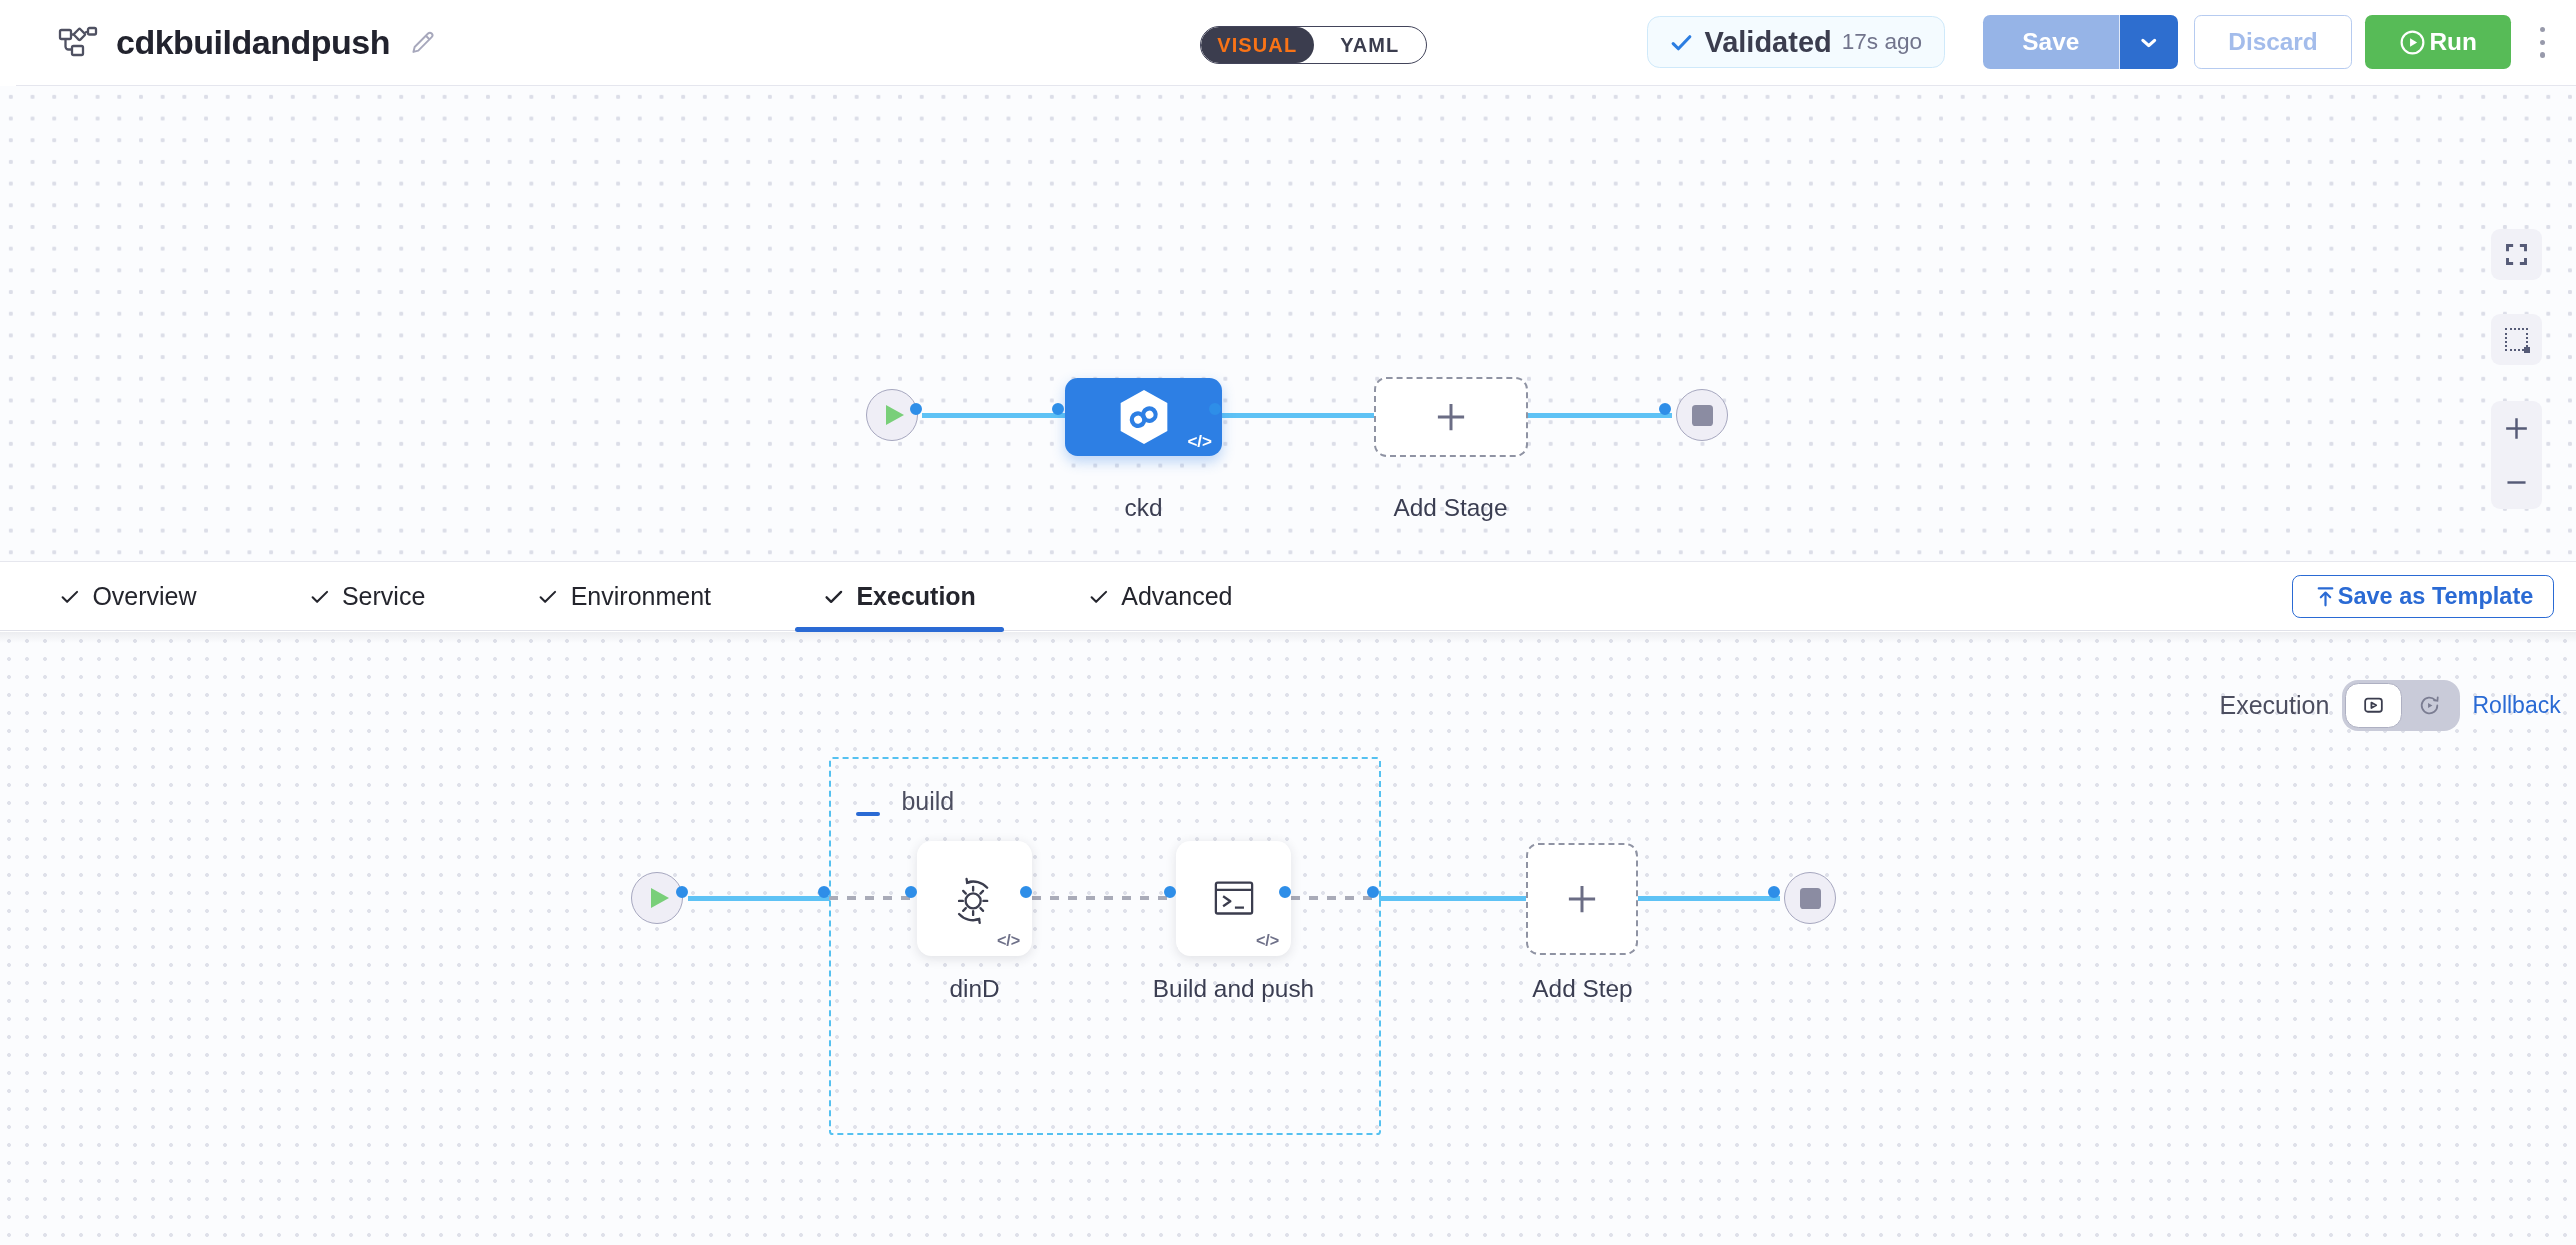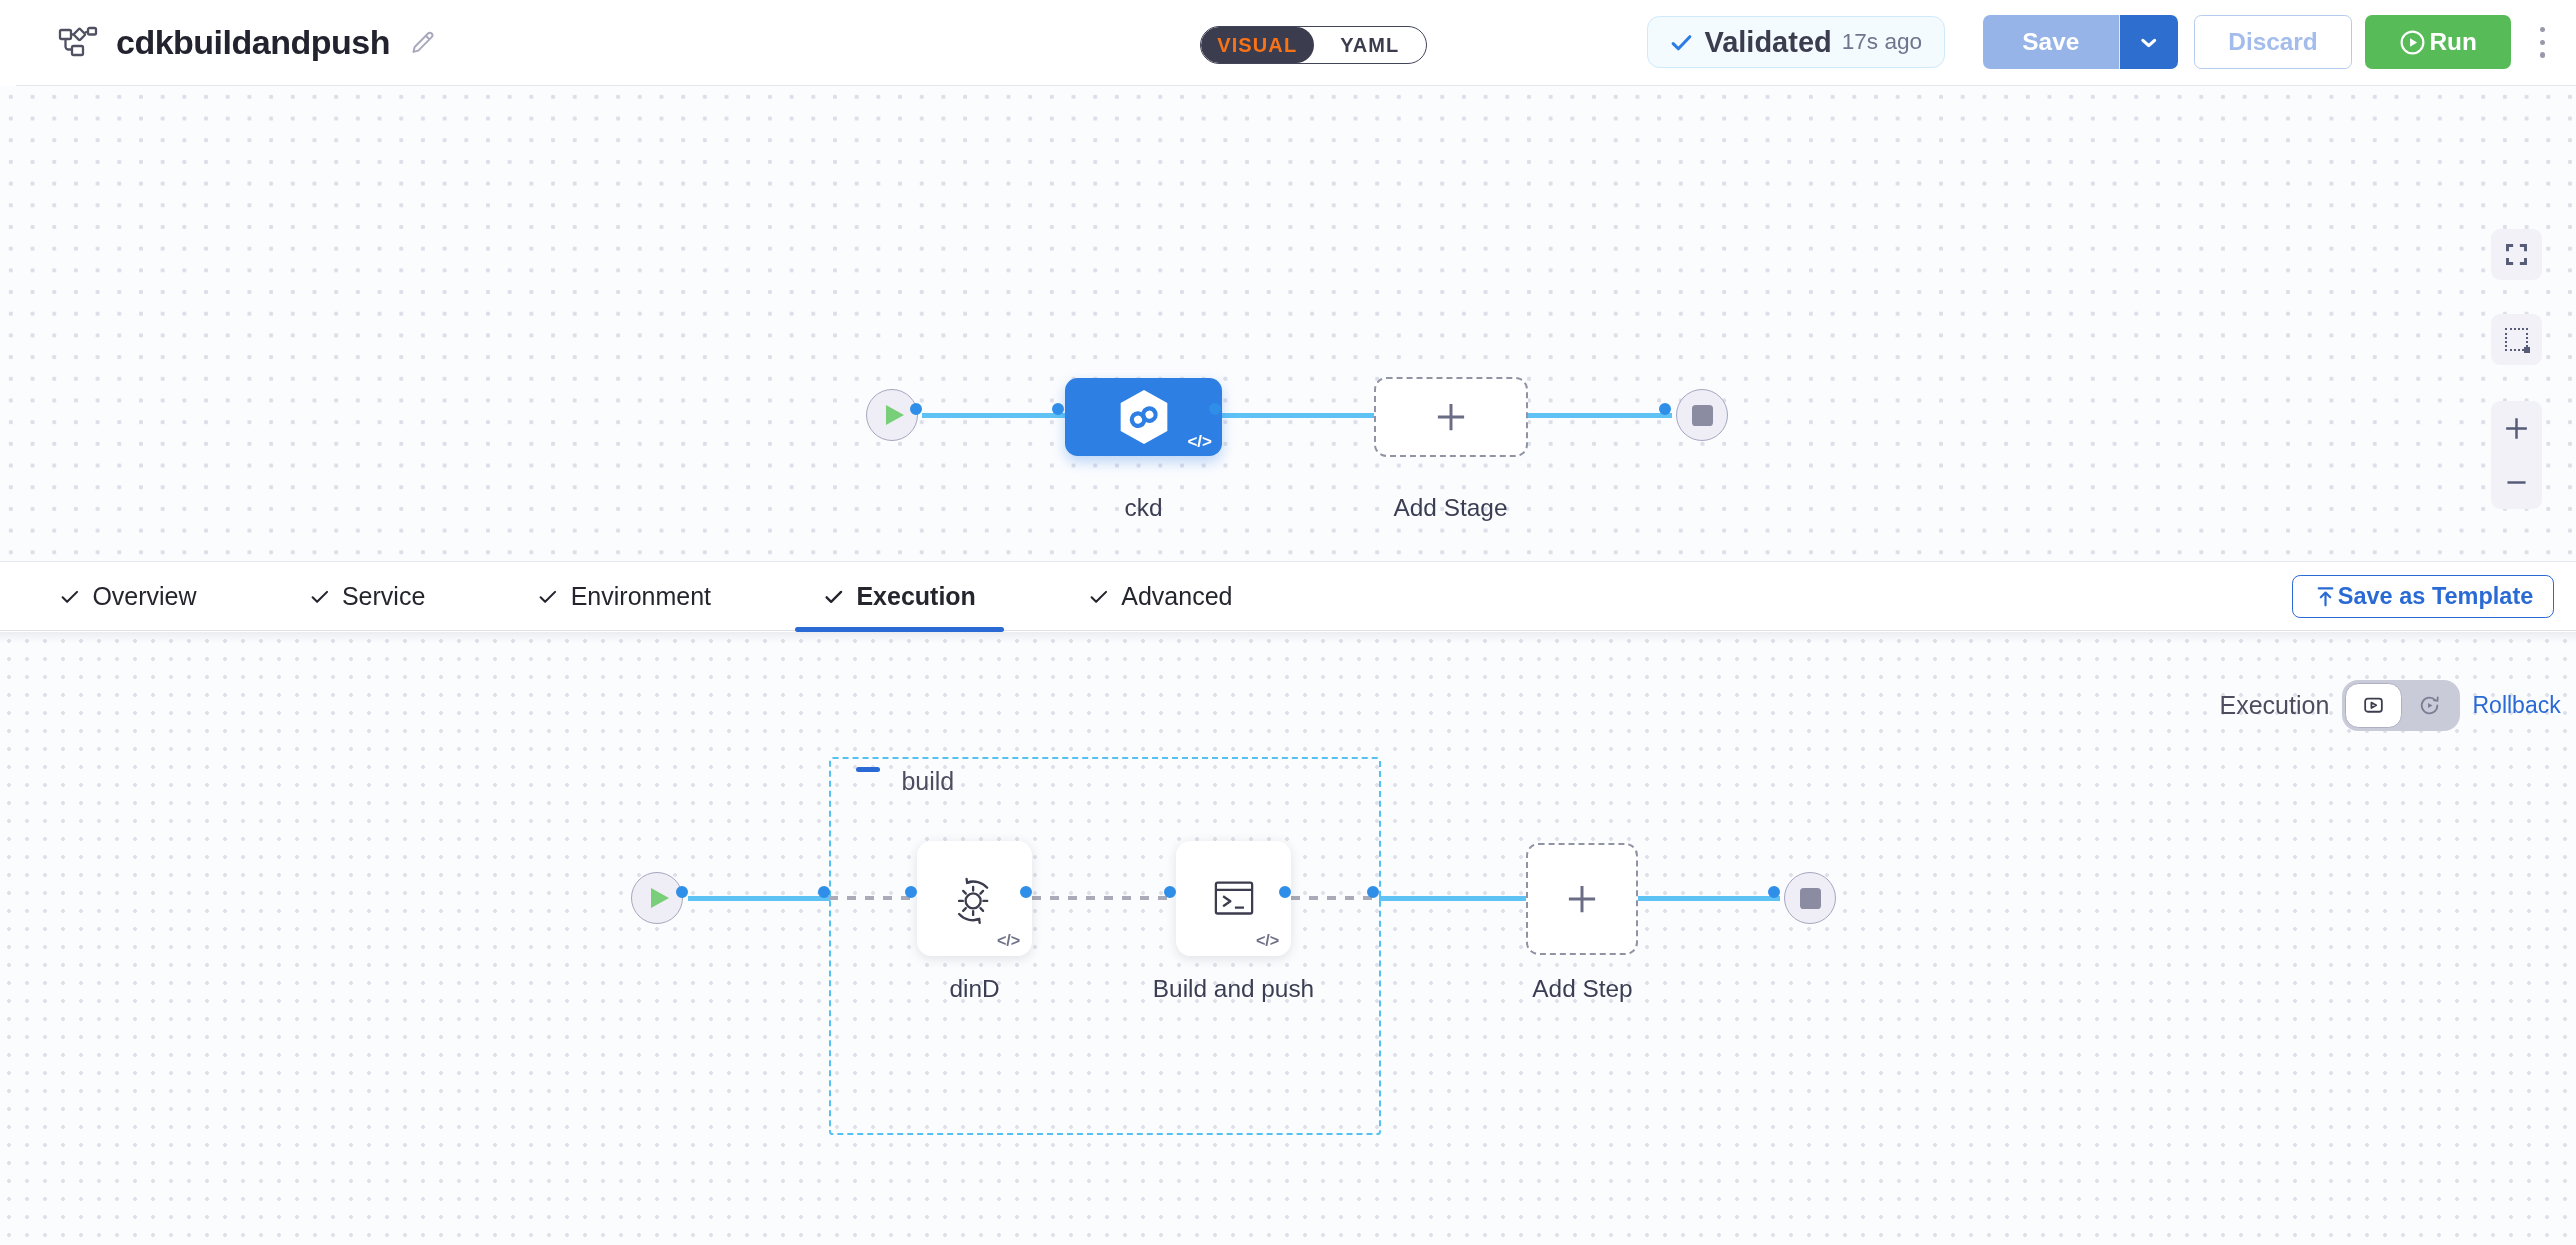--- a/index.html
+++ b/index.html
@@ -90,21 +90,21 @@
   
   .exec-mode-row { position:absolute; right:15.3px; top:48px; display:flex; align-items:center; gap:12.6px; z-index:10; }
   .exec-mode-label { font-size:25px; color:#4c4e60; }
   .exec-toggle { width:118px; height:51px; border-radius:16.2px; background:#c9cbd9; display:flex; padding:2.7px; }
   .exec-toggle-seg { flex:1; display:flex; align-items:center; justify-content:center; cursor:pointer; border-radius:13.5px; }
   .exec-toggle-seg.selected { background:#fff; border:1.8px solid #aeb0c2; }
   .rollback-link { font-size:23px; color:#2a6ad4; cursor:pointer; }
 
   .step-group { position:absolute; left:829px; top:125px; width:552px; height:378px;
     border:2.3px dashed #55c1f0; border-radius:3.6px; z-index:2; }
-  .group-header { position:absolute; left:25px; top:8px; display:flex; align-items:flex-start; gap:21px; }
+  .group-header { position:absolute; left:25px; top:28px; display:flex; align-items:flex-end; gap:21px; }
   .collapse-minus { width:24.4px; height:4.5px; background:#2a6ad4; border-radius:2.7px; cursor:pointer; }
   .group-label { font-size:25px; color:#4c4e60; }
 
   .step-card { position:absolute; width:115px; height:115px; background:#fff; border-radius:14.4px;
     box-shadow:0 2.7px 10.8px rgba(40,41,61,.12); display:flex; align-items:center; justify-content:center;
     cursor:pointer; z-index:5; }
 </style>
 </head>
 <body>
 

